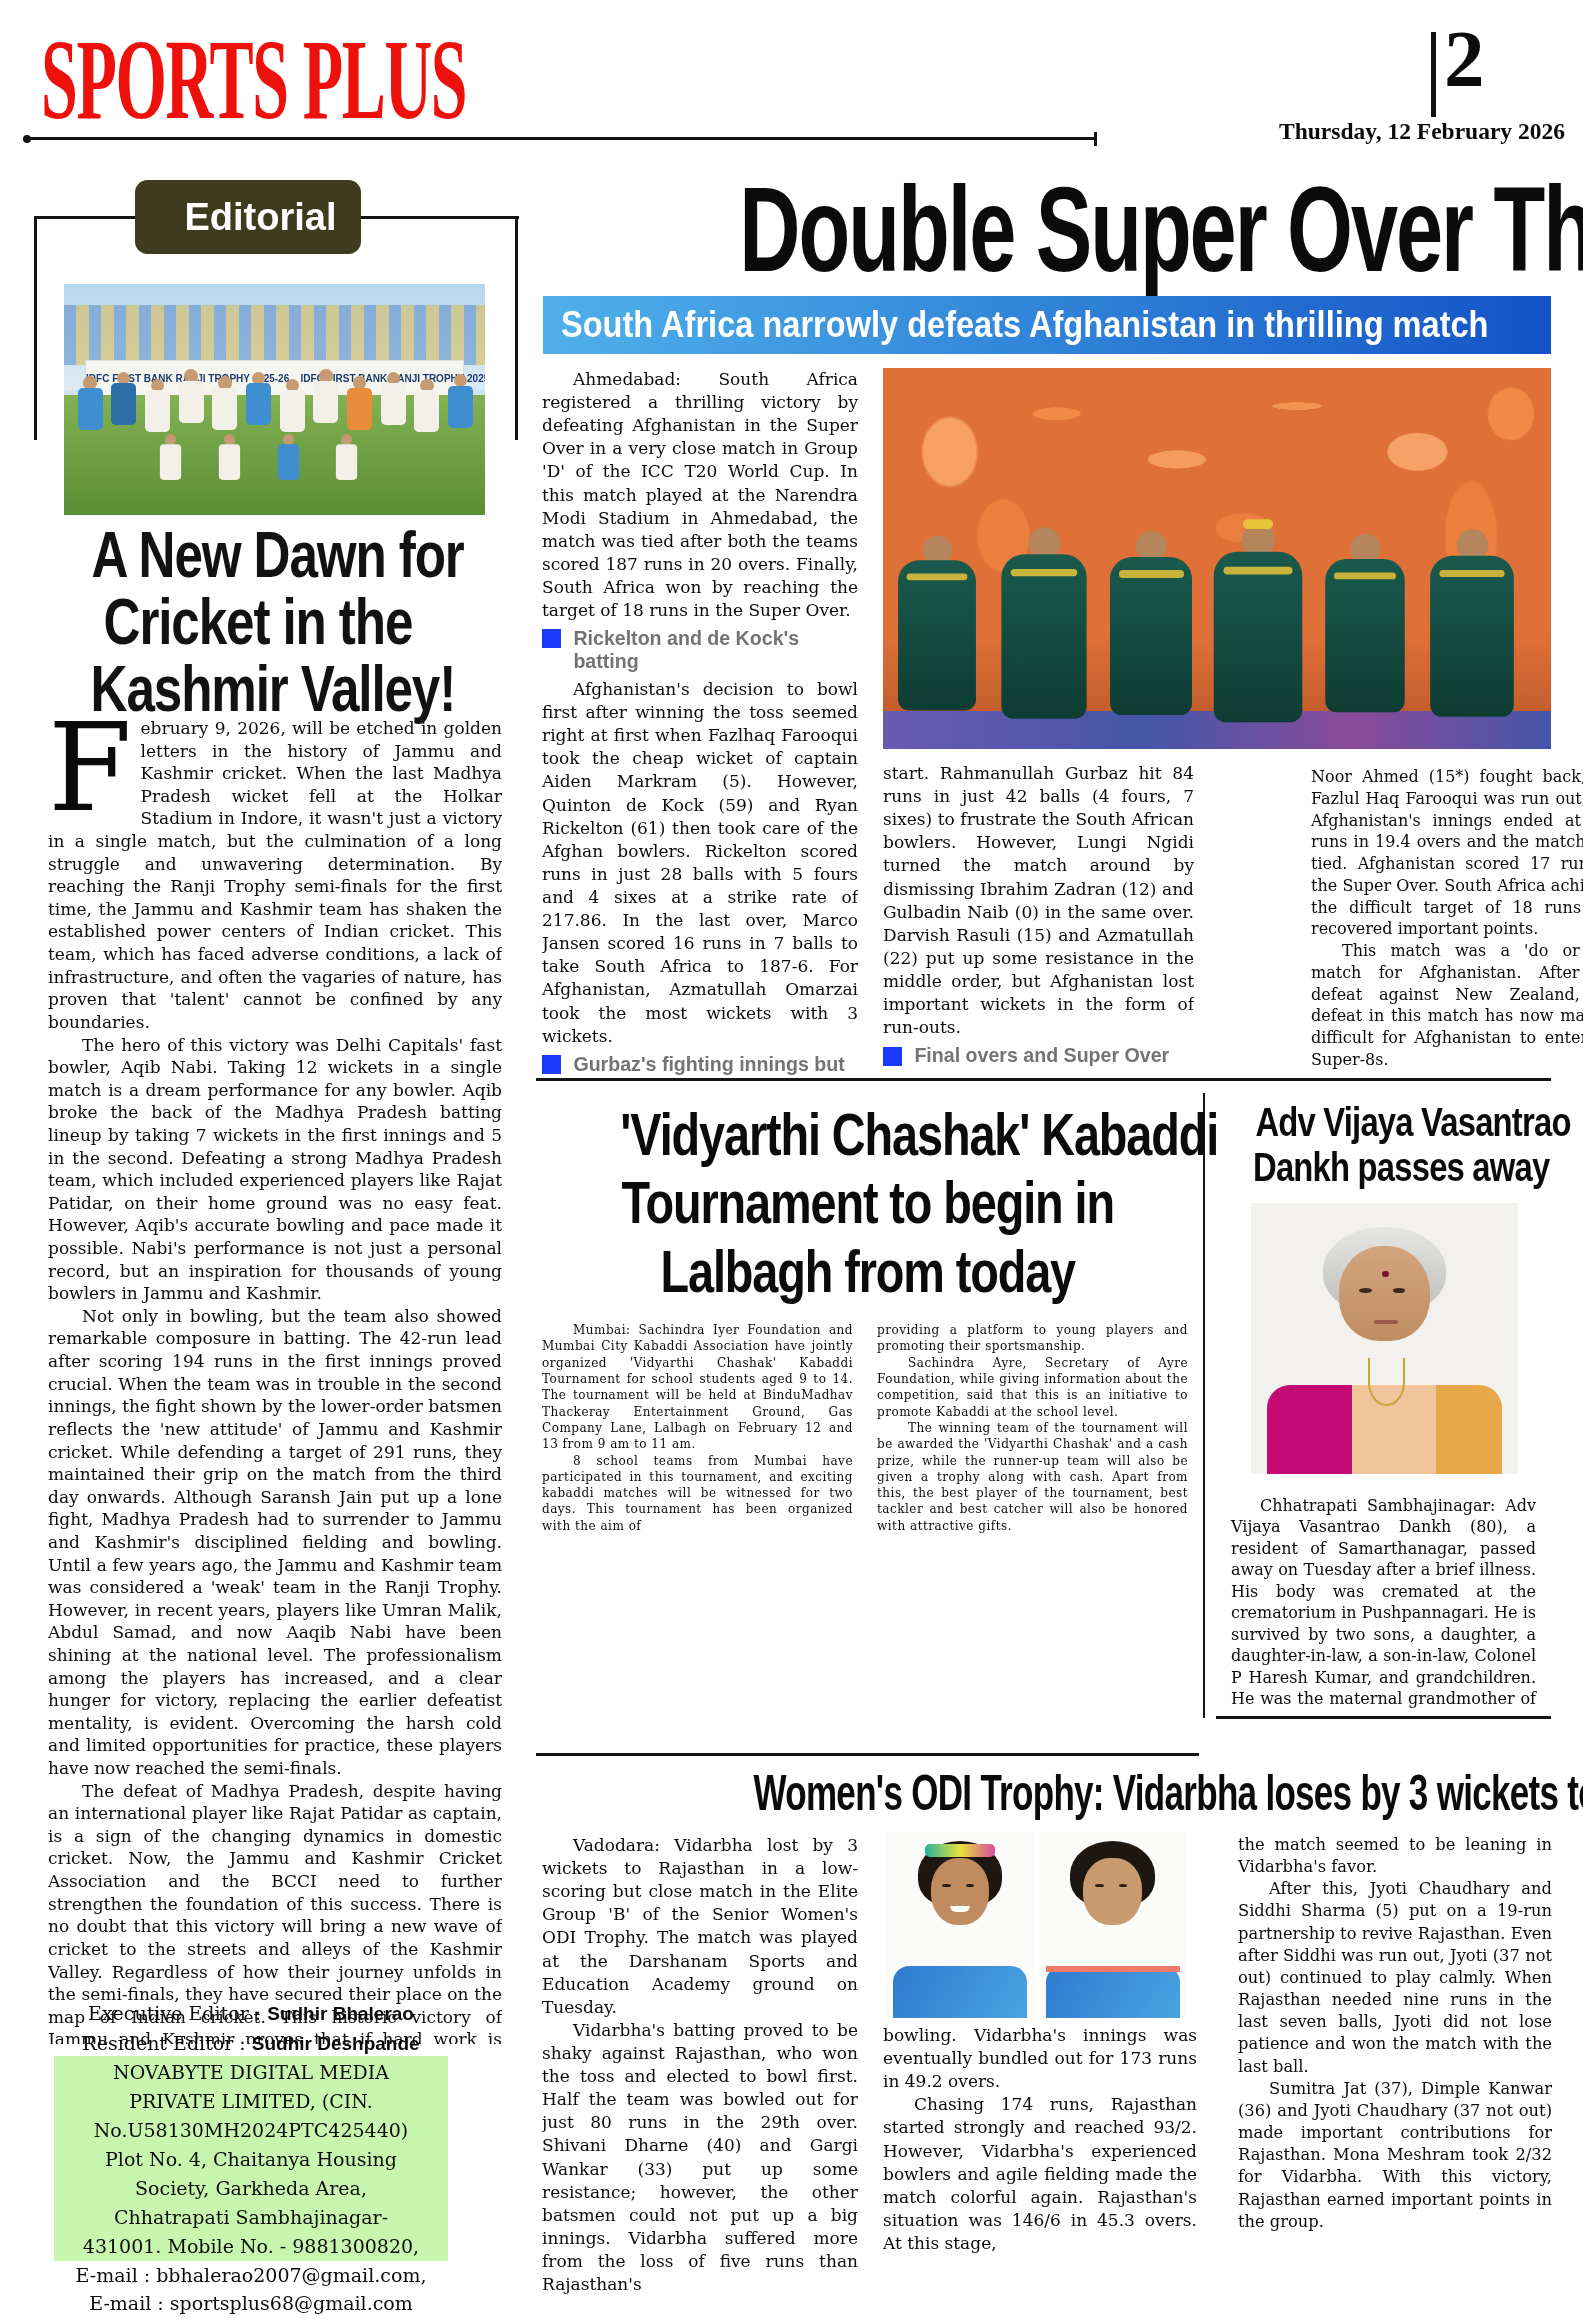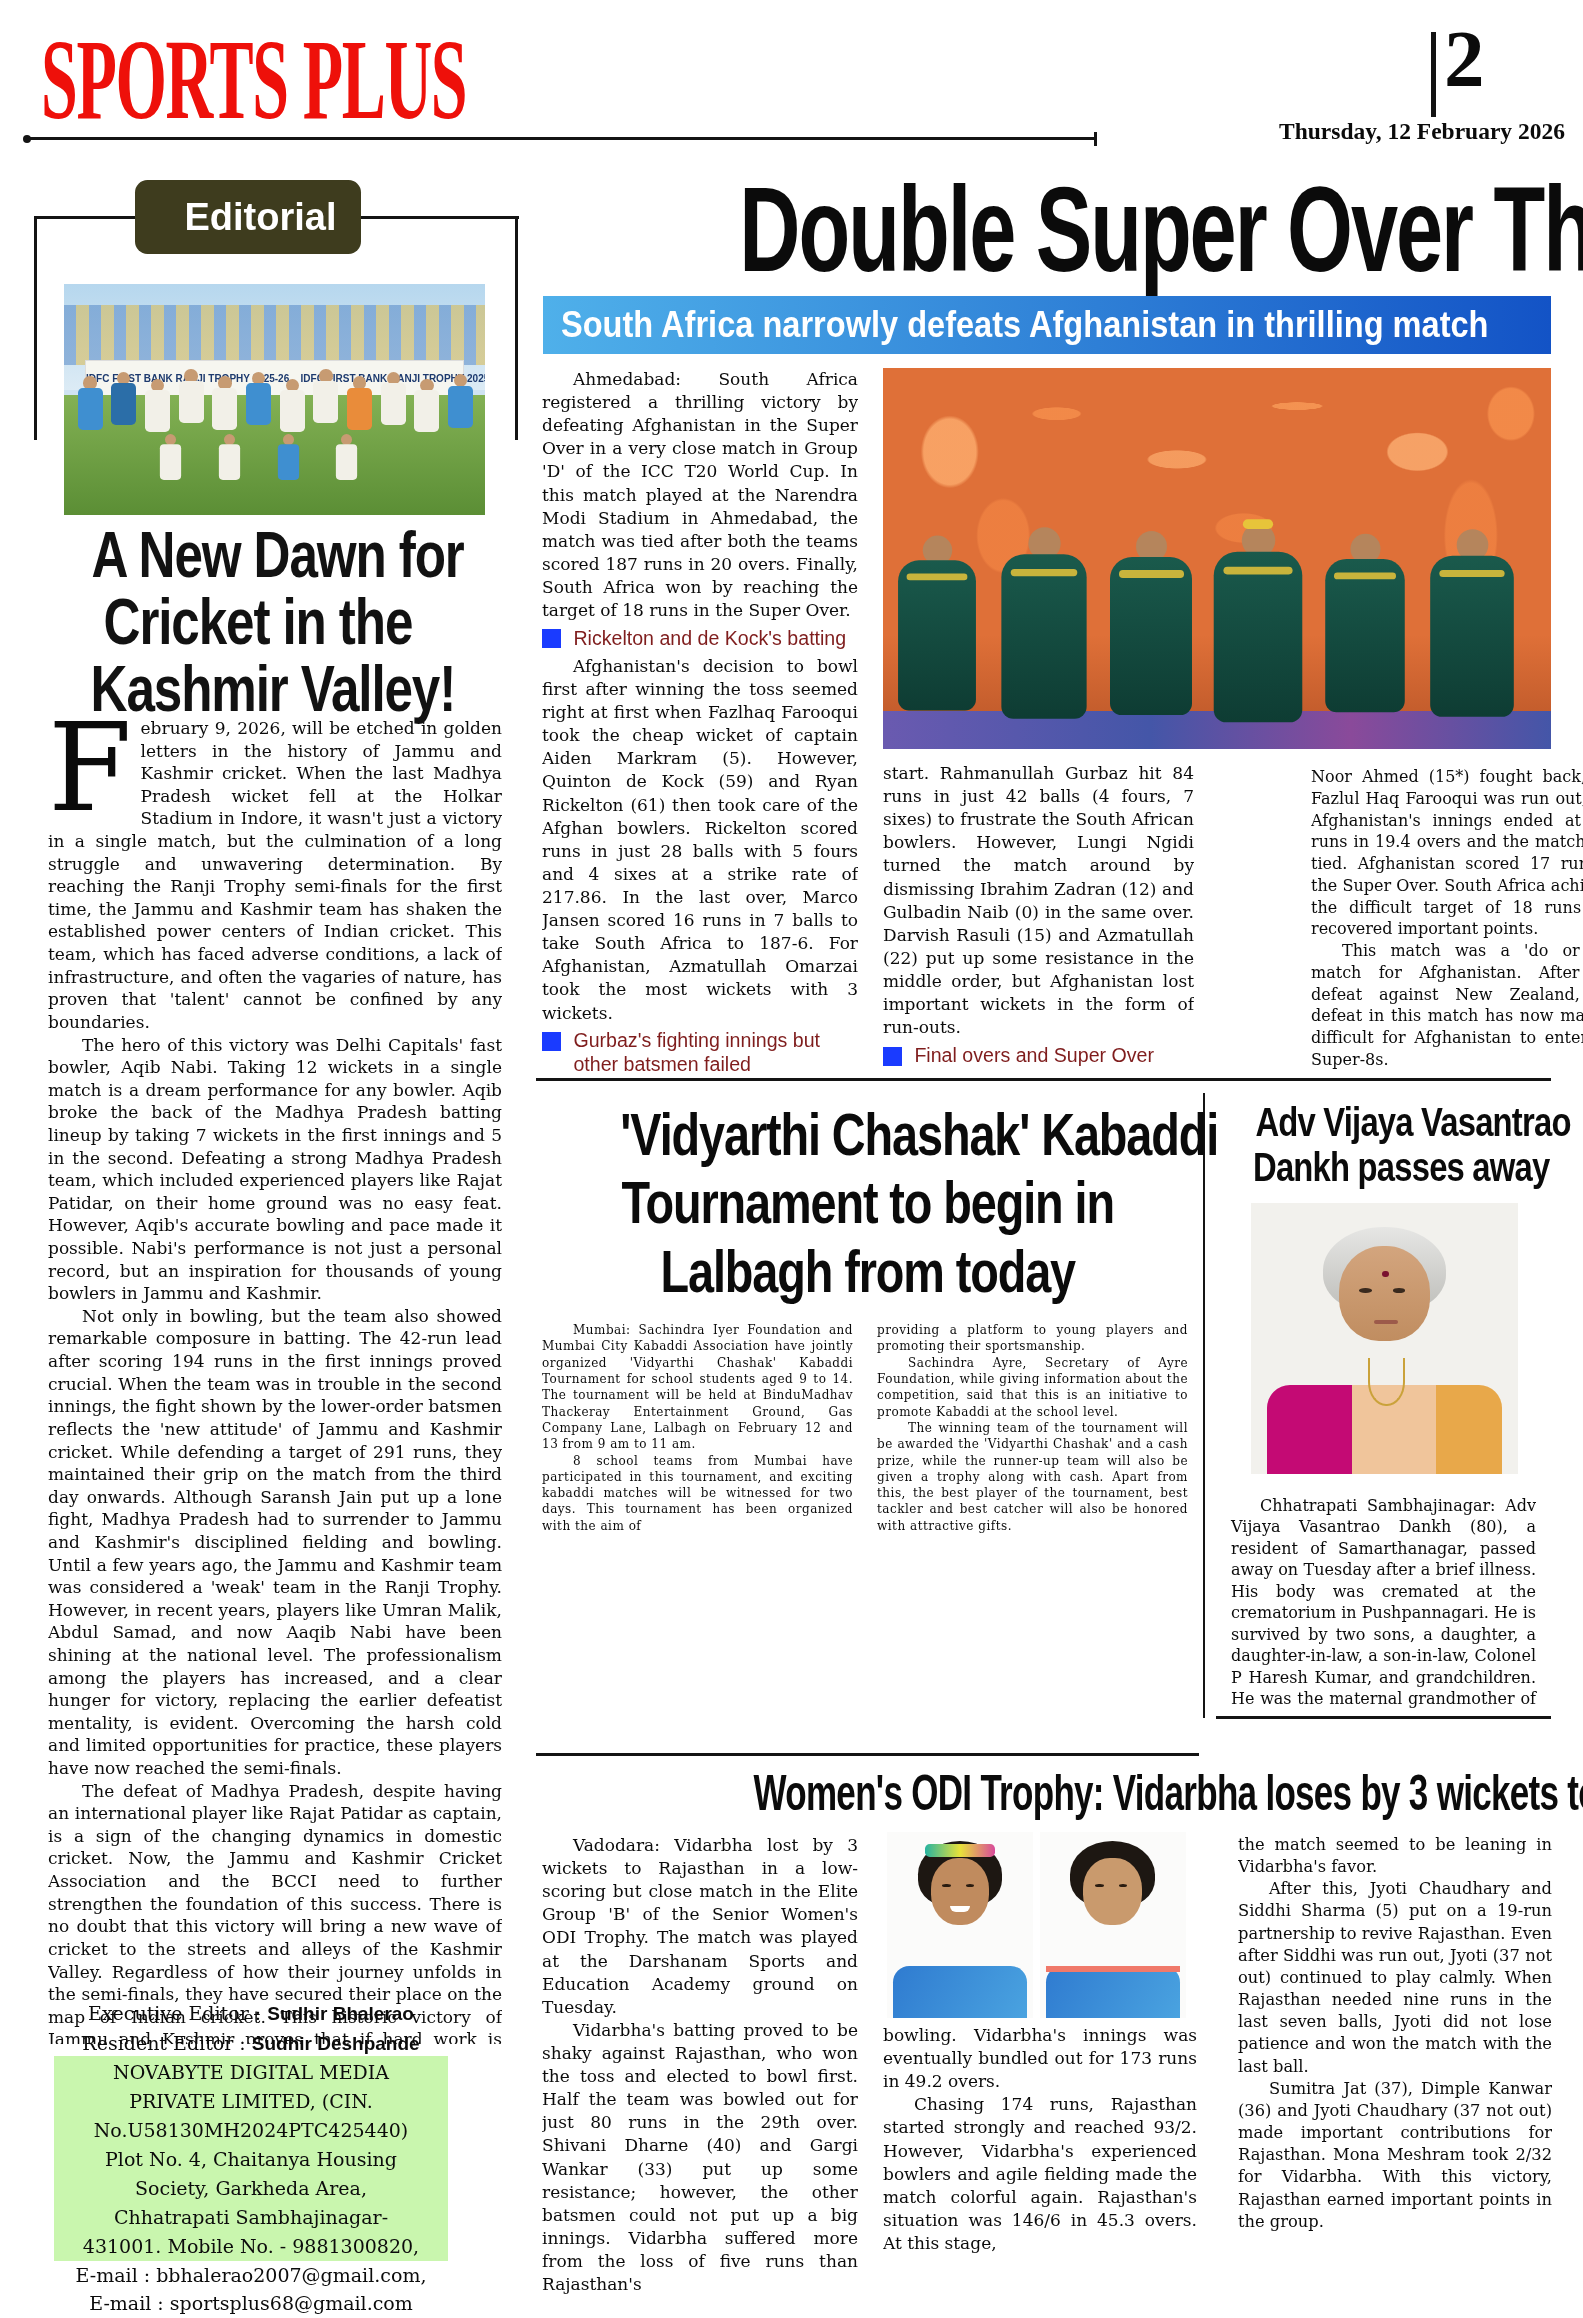--- a/index.html
+++ b/index.html
@@ -59,22 +59,22 @@
 
   
   .ma-headline{left:536px;top:169px;width:1015px;text-align:center;font-size:121px;line-height:1;letter-spacing:-2.9px;}
   .ma-headline .squeeze{--sx:.7;}
   .ma-bar{left:543px;top:296px;width:1008px;height:58px;display:flex;align-items:center;padding-left:18px;box-sizing:border-box;
           background:linear-gradient(90deg,#4fb0ea,#2e7fd6 55%,#1353c6);color:#fff;font-size:37px;}
   .ma-bar .squeeze{--sx:.88;}
   .body-col{position:absolute;font-size:17px;line-height:1.36;text-align:justify;overflow:hidden;}
   .body-col p{margin:0;text-indent:31px;}
   .body-col p.noind{text-indent:0;}
-  .subhead{display:flex;gap:12.4px;align-items:flex-start;color:#7f1d1d;text-align:left;
-           font-family:"Liberation Sans",sans-serif;font-weight:400;font-size:19.6px;line-height:1.18;margin:4.8px 0;}
+  .subhead{display:flex;gap:12.4px;align-items:flex-start;color:#737373;text-align:left;
+           font-family:"Liberation Sans",sans-serif;font-weight:700;font-size:19.6px;line-height:1.18;margin:4.8px 0;}
   .subhead .sq{flex:0 0 19px;width:19px;height:19px;background:#1a3bff;margin-top:2.4px;}
   .ma-col1{left:542px;top:368px;width:316px;height:708px;}
   .ma-col2{left:883px;top:762px;width:311px;height:314px;}
   .ma-col3{left:1311px;top:766px;width:312px;height:310px;font-size:16px;}
   .ma-photo{left:883px;top:368px;width:668px;height:381px;overflow:hidden;
     background:
       radial-gradient(closest-side at 10% 22%, rgba(250,166,104,.9) 0 26px, transparent 29px),
       radial-gradient(closest-side at 26% 12%, rgba(244,140,74,.9) 0 23px, transparent 25px),
       radial-gradient(closest-side at 44% 24%, rgba(250,166,104,.8) 0 28px, transparent 30px),
       radial-gradient(closest-side at 62% 10%, rgba(246,150,84,.9) 0 24px, transparent 26px),

